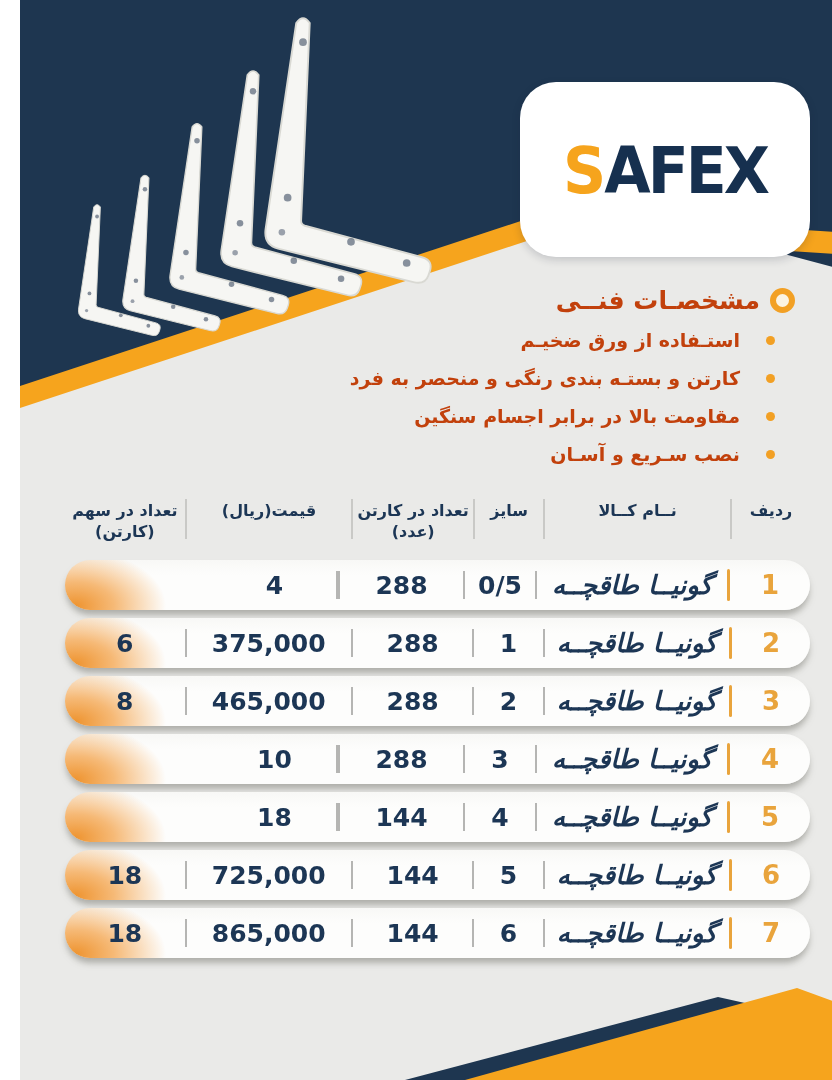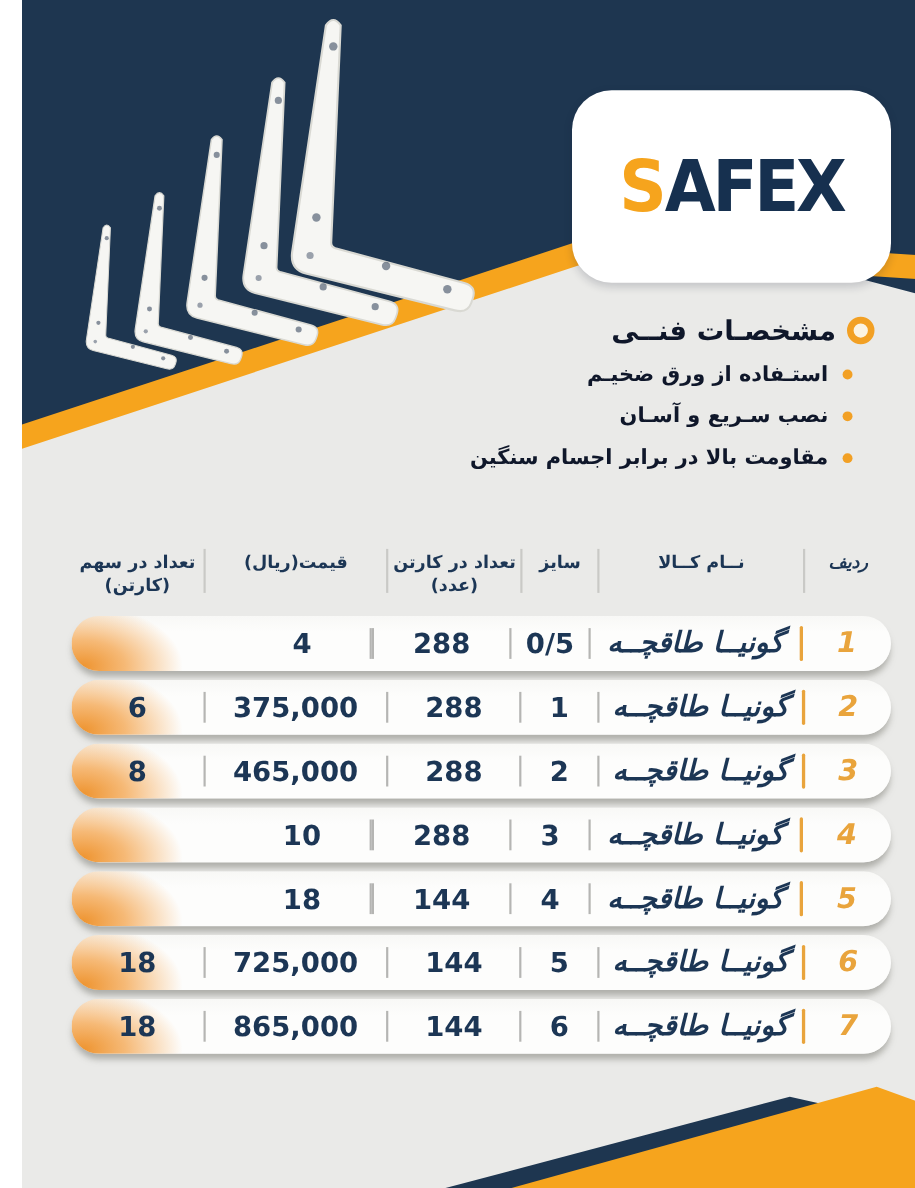--- a/index.html
+++ b/index.html
@@ -21,47 +21,47 @@
   }
   .logo-text{
     font-size:60px; font-weight:bold; letter-spacing:-3px;
     color:#16304F; transform:scaleY(1.08);
     font-family:"DejaVu Sans","Liberation Sans",sans-serif;
   }
   .logo-text .logo-s{color:#F6A41D; margin-right:1px;}
   
   .specs{
     position:absolute; right:57px; top:286px; z-index:2;
-    direction:rtl; text-align:right; color:#0f172a;
+    direction:rtl; text-align:right; color:#c2410c;
   }
   .specs-title{
     display:flex; direction:rtl; align-items:center; gap:10px;
     font-size:25px; font-weight:bold;
   }
   .ring{
     width:13px; height:13px; border:6px solid #F2A024; border-radius:50%;
     background:#FBF3E2; flex:0 0 auto;
   }
   .spec-item{
-    display:flex; direction:rtl; align-items:center; gap:13px;
+    display:flex; direction:rtl; align-items:center; gap:26px;
     margin-top:13px; padding-right:20px;
     font-size:19px; font-weight:bold; line-height:25px;
   }
   .dot{width:9px; height:9px; border-radius:50%; background:#F2A024; flex:0 0 auto;}
   
   .price-table{position:absolute; left:45px; top:498px; width:745px; z-index:2;}
   .thead{
     display:flex; direction:rtl; align-items:flex-start;
     color:#1C3655; font-weight:bold; font-size:16px; text-align:center;
     margin-bottom:14px; min-height:48px;
   }
   .th{padding-top:2px; line-height:21px;}
   .th .sub{display:block; font-weight:bold;}
   .hsep{width:2px; height:40px; background:#C9C9C6; margin-top:1px; flex:0 0 auto;}
-  .w-num{width:80px;font-style:italic;} .w-name{width:190px;} .w-size{width:70px;}
+  .w-num{width:80px;} .w-name{width:190px;} .w-size{width:70px;}
   .w-qty{width:123px;} .w-price{width:169px;} .w-share{width:123px;}
   .trow{
     position:relative; display:flex; direction:rtl; align-items:center;
     height:50px; border-radius:25px; margin-bottom:8px;
     background:
       radial-gradient(130px 80px at 10px 92%, #EE9430 0%, rgba(245,178,104,.9) 30%, rgba(255,255,255,0) 70%),
       linear-gradient(180deg,#F8F8F6 0%, #FDFDFC 30%, #FDFDFC 100%);
     box-shadow:0 6px 6px -1px rgba(125,125,118,.55);
   }
   .cell{
@@ -111,29 +111,33 @@
     <div class="specs-title">
       <span class="ring"></span>
       <span>مشخصـات فنــی</span>
     </div>
 
       <div class="spec-item">
         <span class="dot"></span>
         <span>استـفاده از ورق ضخیـم</span>
       </div>
 
+      <div class="spec-item">
+        <span class="dot"></span>
+        <span>کارتن و بستـه بندی رنگی و منحصر به فرد</span>
+      </div>
+
+      <div class="spec-item">
+        <span class="dot"></span>
+        <span>مقاومت بالا در برابر اجسام سنگین</span>
+      </div>
 
       <div class="spec-item">
         <span class="dot"></span>
         <span>نصب سـریع و آسـان</span>
-      </div>
-
-      <div class="spec-item">
-        <span class="dot"></span>
-        <span>مقاومت بالا در برابر اجسام سنگین</span>
       </div>
 
   </div>
 
   <div class="price-table">
     <div class="thead">
       <div class="th w-num"><span>ردیف</span><span class="sub"></span></div>
       <div class="hsep"></div>
       <div class="th w-name"><span>نــام کــالا</span><span class="sub"></span></div>
       <div class="hsep"></div>

